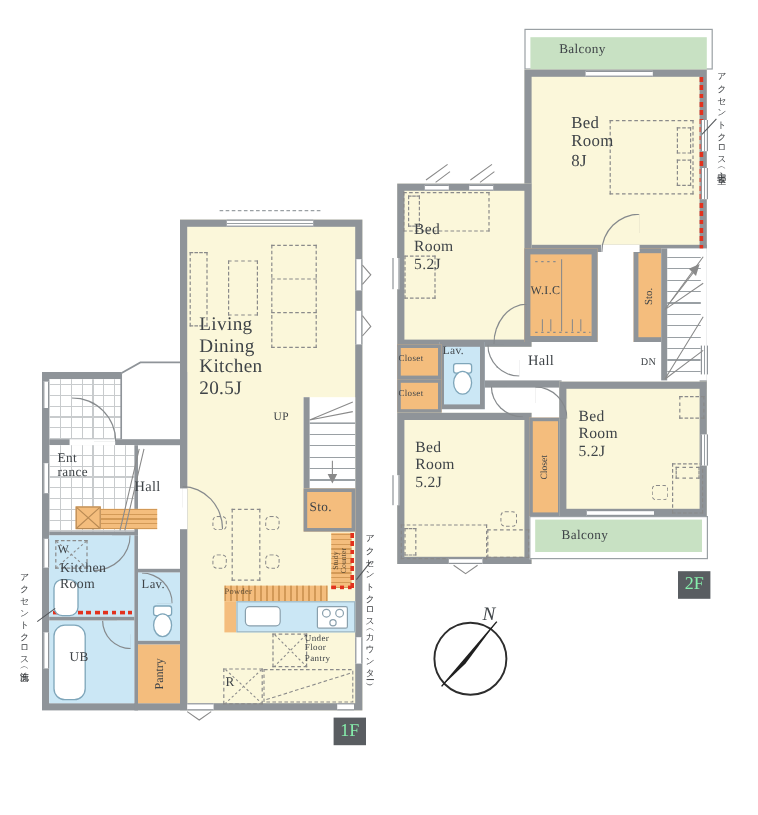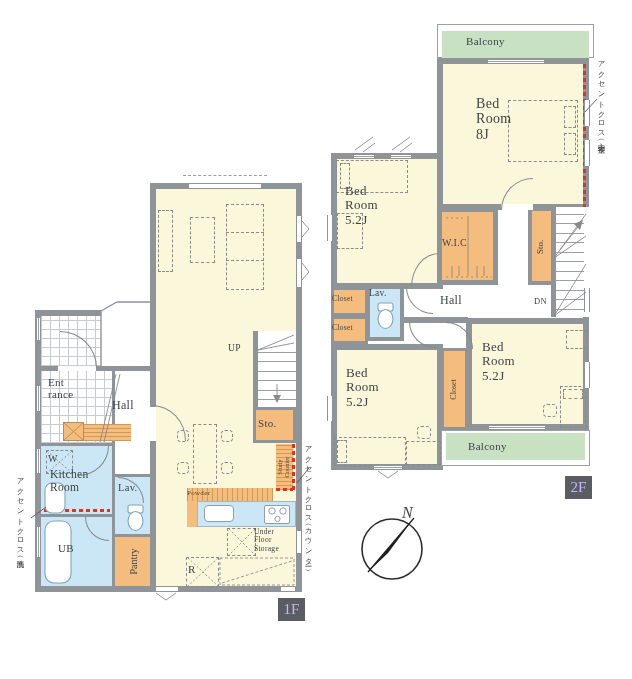--- a/index.html
+++ b/index.html
@@ -26,21 +26,21 @@
         background-image:linear-gradient(transparent 0 44%,#9aa0a4 44% 58%,transparent 58%)}
   .winv{background:#fff;border-left:1.5px solid #8F9499;border-right:1.5px solid #8F9499;
         background-image:linear-gradient(90deg,transparent 0 44%,#9aa0a4 44% 58%,transparent 58%)}
   .dash{border:1px dashed #8a8a8a}
   .dashln{border-top:1.5px dashed #9aa0a4}
   .aNE{border-top:1.1px solid #85898c;border-right:1.1px solid #85898c;border-radius:0 100% 0 0}
   .aNW{border-top:1.1px solid #85898c;border-left:1.1px solid #85898c;border-radius:100% 0 0 0}
   .aSE{border-bottom:1.1px solid #85898c;border-right:1.1px solid #85898c;border-radius:0 0 100% 0}
   .aSW{border-bottom:1.1px solid #85898c;border-left:1.1px solid #85898c;border-radius:0 0 0 100%}
   .lbl{white-space:pre-line;text-align:left;line-height:1.1;letter-spacing:.3px;z-index:7}
-  .flab{background:#595D61;color:#c4b5fd;font-size:15px;display:flex;align-items:center;justify-content:center;z-index:7}
+  .flab{background:#595D61;color:#86efac;font-size:15px;display:flex;align-items:center;justify-content:center;z-index:7}
   .rot{display:flex;align-items:center;justify-content:center}
   .rot>span{transform:rotate(-90deg);white-space:pre-line;text-align:center;line-height:1.1;display:block}
   .jp{writing-mode:vertical-rl;font-size:7.5px;letter-spacing:1.5px;color:#3a3d40;z-index:7}
   .redh{background-image:repeating-linear-gradient(90deg,#E2311D 0 4px,transparent 4px 7px)}
   .redv{background-image:repeating-linear-gradient(180deg,#E2311D 0 4px,transparent 4px 7px)}
   svg{position:absolute;left:0;top:0;z-index:5;pointer-events:none}
 </style>
 </head>
 <body>
 
@@ -220,41 +220,45 @@
       <path d="M309 468 L297 483"></path>
       <path d="M31 518 L46 507"></path>
     </g>
     <g>
       <circle cx="392" cy="549" r="30" fill="none" stroke="#2d2d2d" stroke-width="1.6"></circle>
       <polygon points="368,572 414,518 388,553" fill="#1f1f1f"></polygon>
       <path d="M368 572 L414 518" stroke="#1f1f1f" stroke-width="1.2" fill="none"></path>
     </g>
   </svg>
 
+  <div class="a lbl" style="left:166px;top:262px;width:120px;font-size:16px">Living
+Dining
+Kitchen
+20.5J</div>
   <div class="a lbl" style="left:48px;top:376px;width:58px;font-size:11px">Ent
 rance</div>
   <div class="a lbl" style="left:112px;top:399px;width:40px;font-size:12px">Hall</div>
   <div class="a lbl" style="left:50px;top:468px;width:64px;font-size:11.5px">Kitchen
 Room</div>
   <div class="a lbl" style="left:48px;top:453px;width:22px;font-size:10px">W</div>
   <div class="a lbl" style="left:118px;top:482px;width:32px;font-size:10.5px">Lav.</div>
   <div class="a lbl" style="left:58px;top:542px;width:42px;font-size:11px">UB</div>
   <div class="a rot" style="left:114px;top:538px;width:38px;height:46px;font-size:10px">
       <span>Pantry</span>
     </div>
   <div class="a lbl" style="left:258px;top:417px;width:34px;font-size:11px">Sto.</div>
   <div class="a lbl" style="left:228px;top:343px;width:24px;font-size:9.5px">UP</div>
   <div class="a lbl" style="left:187px;top:490px;width:86px;font-size:7px;color:#5a4a33">Powder</div>
   <div class="a rot" style="left:270px;top:444px;width:26px;height:46px;font-size:6.5px;color:#5a4a33">
       <span>Study
 Counter</span>
     </div>
   <div class="a lbl" style="left:254px;top:528px;width:44px;font-size:7.5px">Under
 Floor
-Storage</div>
+Pantry</div>
   <div class="a lbl" style="left:188px;top:563px;width:28px;font-size:11px">R</div>
   <div class="a flab" style="left:278px;top:598px;width:27px;height:23px">1F</div>
 
   <div class="a lbl" style="left:466px;top:35px;width:100px;font-size:11px">Balcony</div>
   <div class="a lbl" style="left:476px;top:96px;width:80px;font-size:14px">Bed
 Room
 8J</div>
   <div class="a lbl" style="left:345px;top:184px;width:80px;font-size:13px">Bed
 Room
 5.2J</div>

